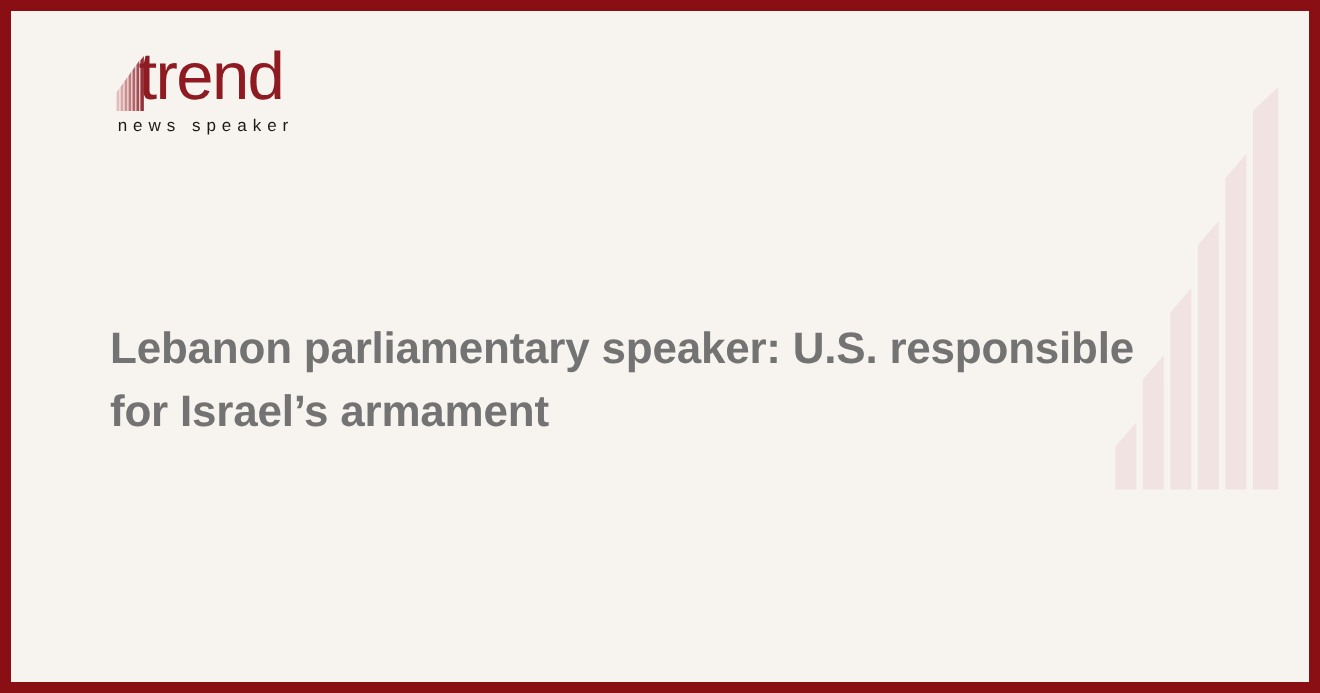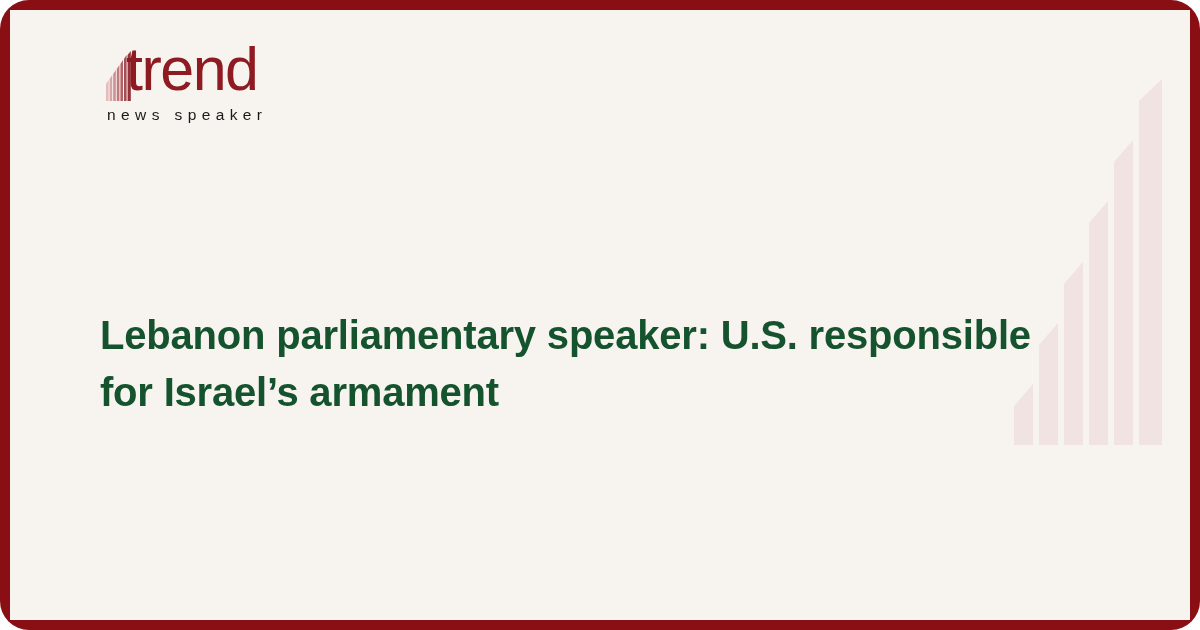--- a/index.html
+++ b/index.html
@@ -13,21 +13,20 @@
   }
 
   
   .card {
     position: relative;
     width: 1200px;
     height: 630px;
     box-sizing: border-box;
     background: #8a0f14;              
     overflow: hidden;
-    border-radius: 29px;
   }
   .card-inner {
     position: absolute;
     left: 10px;
     top: 10px;
     right: 10px;
     bottom: 10px;
     background: #f7f3ef;
     overflow: hidden;
   }
@@ -85,28 +84,28 @@
     letter-spacing: 5.4px;
     color: #191919;
     line-height: 1;
     white-space: nowrap;
   }
 
   
   .headline {
     position: absolute;
     left: 90px;
-    top: 270px;
+    top: 252px;
     width: 950px;
     font-family: "Liberation Sans", sans-serif;
     font-size: 40px;
     font-weight: bold;
     line-height: 1.42;
     letter-spacing: -0.2px;
-    color: #14532d;
+    color: #737373;
   }
 </style>
 </head>
 <body>
 
 <div class="card">
   <div class="card-inner">
 
     <div class="watermark">
       <svg viewBox="0 0 180 585" xmlns="http://www.w3.org/2000/svg" aria-hidden="true">

